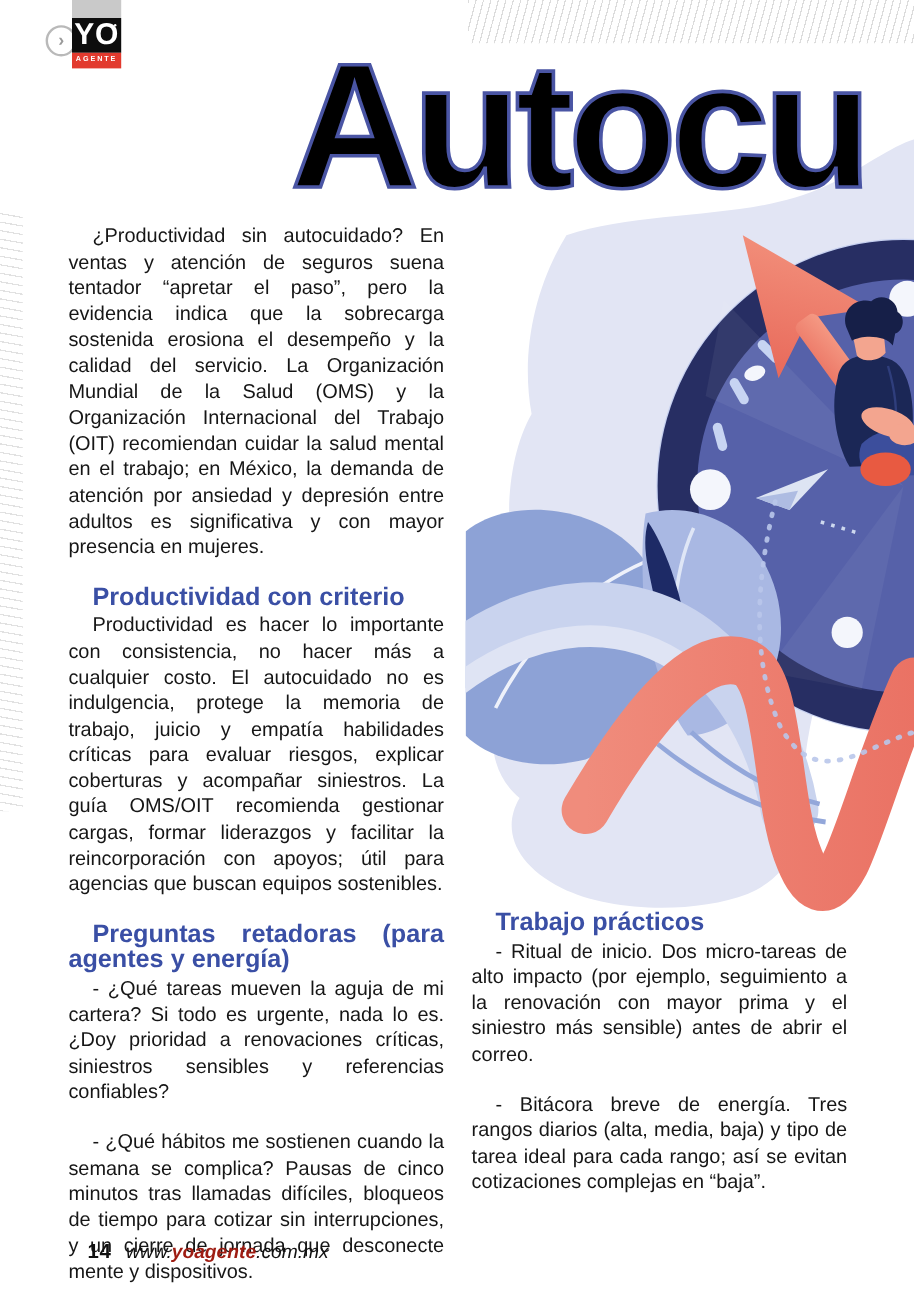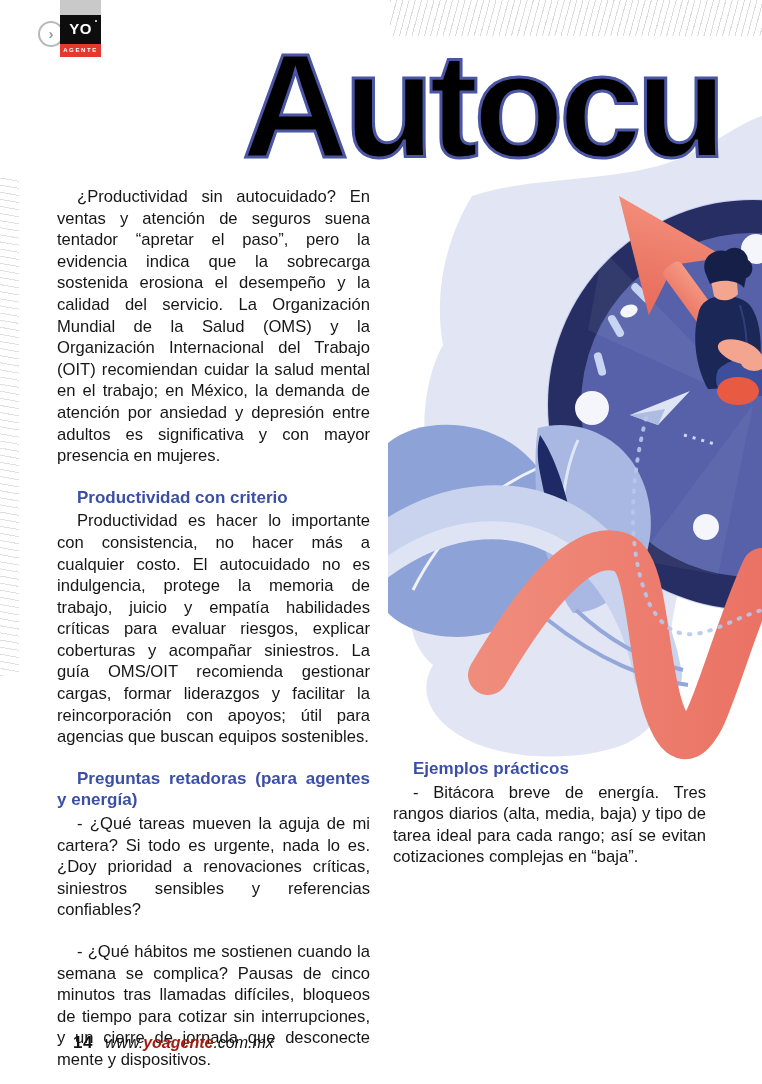--- a/index.html
+++ b/index.html
@@ -11,37 +11,37 @@
     background:repeating-linear-gradient(105deg,#dcdcdc 0 1px,transparent 1px 6px);}
   .hatch-left{position:absolute;left:0;top:176px;width:19px;height:500px;
     background:repeating-linear-gradient(10deg,#e1e1e1 0 1px,transparent 1px 7px);}
 
   
   .nav-circle{position:absolute;left:38px;top:21px;width:22px;height:22px;border:2px solid #b9b9b9;
     border-radius:50%;color:#9a9a9a;font-size:15px;line-height:21px;text-align:center;font-weight:700;}
   .logo-gray{position:absolute;left:60px;top:0;width:41px;height:15px;background:#c9c9c9;}
   .logo-black{position:absolute;left:60px;top:15px;width:41px;height:29px;background:#0d0d0d;
     color:#fff;text-align:center;}
-  .logo-black .yo{font-size:15px;font-weight:900;letter-spacing:.5px;line-height:28px;}
+  .logo-black .yo{font-size:25px;font-weight:900;letter-spacing:.5px;line-height:28px;}
   .reg-dot{position:absolute;right:4px;top:5px;width:2px;height:2px;background:#fff;border-radius:50%;}
   .logo-red{position:absolute;left:60px;top:44px;width:41px;height:13px;background:#e23a2e;color:#fff;
     font-size:6px;font-weight:700;letter-spacing:1.6px;text-align:center;line-height:13px;}
 
   
   .headline{position:absolute;left:242px;top:32px;font-size:148px;line-height:1;font-weight:900;
     letter-spacing:-5px;color:#000000;-webkit-text-stroke:3px #4a55a4;white-space:nowrap;z-index:5;}
 
   
   .col{position:absolute;width:313px;color:#161616;font-size:16.6px;line-height:21.6px;
     text-align:justify;z-index:6;}
   .col-1{left:57px;top:186px;}
   .col-2{left:393px;top:740px;}
   .col p{margin:0 0 20px 0;text-indent:20px;}
   .col p.noindent{text-indent:0;}
-  .col h2{margin:18px 0 2px 0;font-size:17px;line-height:21.6px;color:#3a4fa5;text-indent:20px;
+  .col h2{margin:18px 0 2px 0;font-size:21px;line-height:21.6px;color:#3a4fa5;text-indent:20px;
     font-weight:700;}
 
   
   .footer{position:absolute;left:73px;top:1033px;font-size:16px;color:#111;z-index:6;}
   .footer .pageno{font-weight:900;font-size:17px;letter-spacing:.5px;margin-right:12px;font-style:normal;}
   .footer .url{font-style:italic;}
   .footer .brand{font-weight:700;color:#9e1c12;}
 
   .illu{position:absolute;left:388px;top:100px;z-index:3;}
 </style>
@@ -150,21 +150,22 @@
     <p>¿Productividad sin autocuidado? En ventas y atención de seguros suena tentador “apretar el paso”, pero la evidencia indica que la sobrecarga sostenida erosiona el desempeño y la calidad del servicio. La Organización Mundial de la Salud (OMS) y la Organización Internacional del Trabajo (OIT) recomiendan cuidar la salud mental en el trabajo; en México, la demanda de atención por ansiedad y depresión entre adultos es significativa y con mayor presencia en mujeres.</p>
     <h2>Productividad con criterio</h2>
     <p>Productividad es hacer lo importante con consistencia, no hacer más a cualquier costo. El autocuidado no es indulgencia, protege la memoria de trabajo, juicio y empatía habilidades críticas para evaluar riesgos, explicar coberturas y acompañar siniestros. La guía OMS/OIT recomienda gestionar cargas, formar liderazgos y facilitar la reincorporación con apoyos; útil para agencias que buscan equipos sostenibles.</p>
     <h2>Preguntas retadoras (para agentes y energía)</h2>
     <p>- ¿Qué tareas mueven la aguja de mi cartera? Si todo es urgente, nada lo es. ¿Doy prioridad a renovaciones críticas, siniestros sensibles y referencias confiables?</p>
     <p>- ¿Qué hábitos me sostienen cuando la semana se complica? Pausas de cinco minutos tras llamadas difíciles, bloqueos de tiempo para cotizar sin interrupciones, y un cierre de jornada que desconecte mente y dispositivos.</p>
 
   </div>
 
   <div class="col col-2">
-    <h2>Ejemplos prácticos</h2>
+    <h2>Trabajo prácticos</h2>
+    <p>- Ritual de inicio. Dos micro-tareas de alto impacto (por ejemplo, seguimiento a la renovación con mayor prima y el siniestro más sensible) antes de abrir el correo.</p>
     <p>- Bitácora breve de energía. Tres rangos diarios (alta, media, baja) y tipo de tarea ideal para cada rango; así se evitan cotizaciones complejas en “baja”.</p>
   </div>
 
   <div class="footer">
     <span class="pageno">14</span><span class="url">www.</span><span class="url brand">yoagente</span><span class="url">.com.mx</span>
   </div>
 
 </div>
 
 </body></html>

